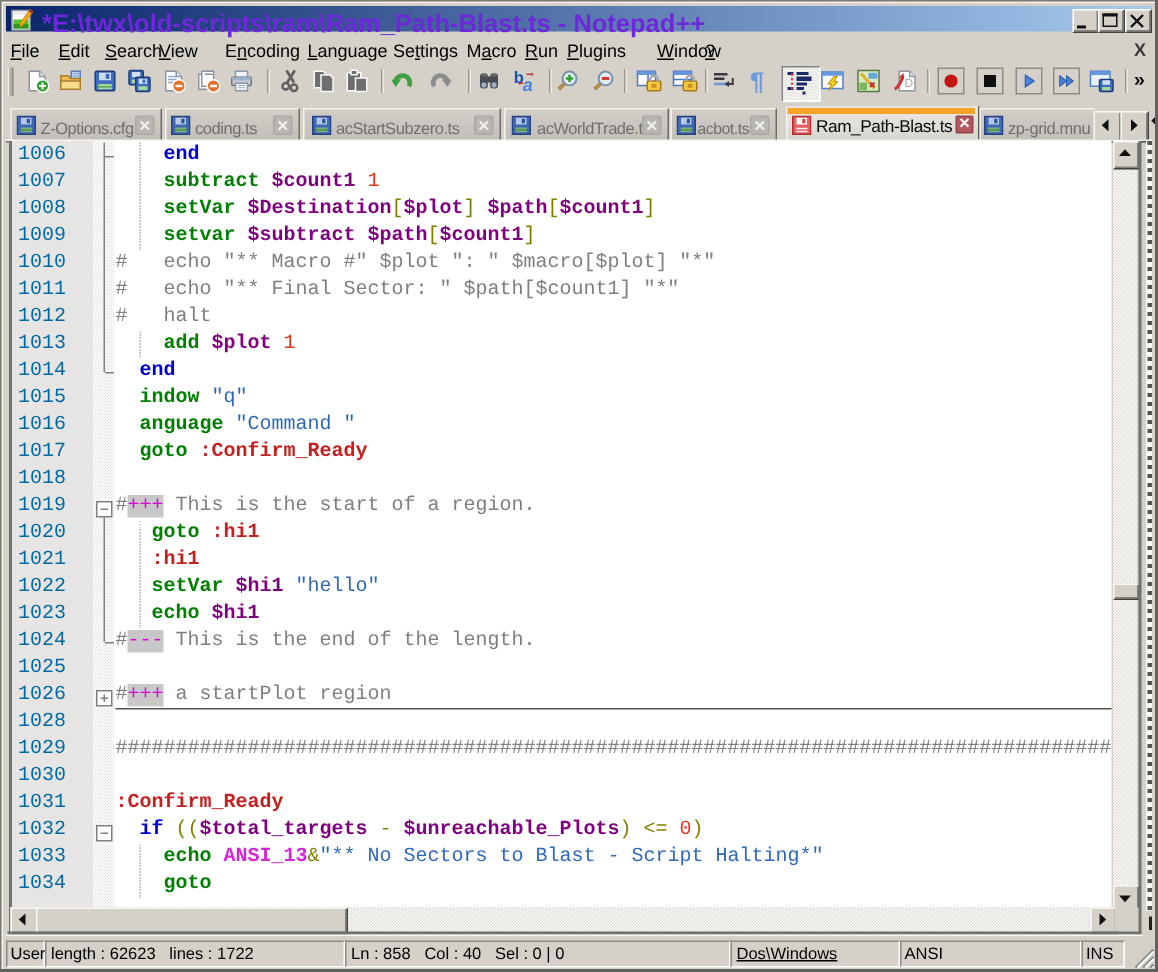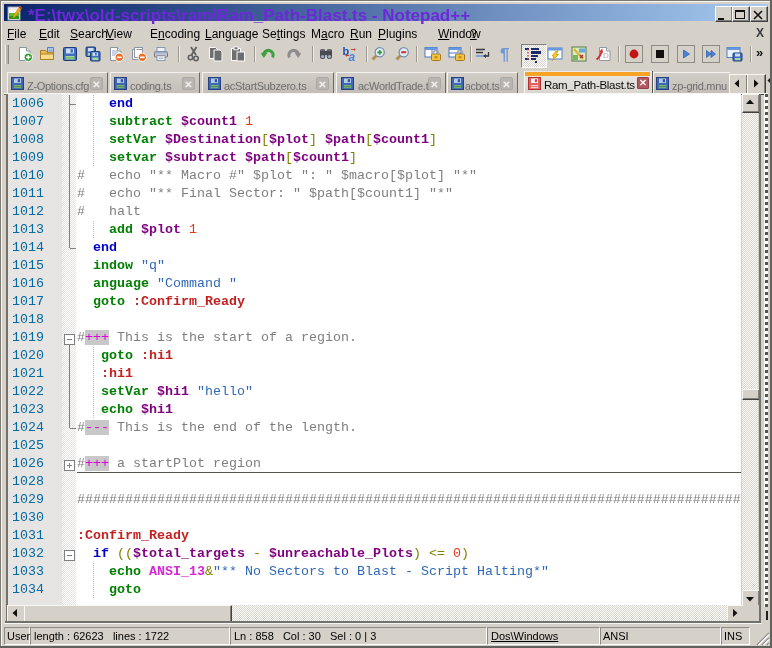--- a/index.html
+++ b/index.html
@@ -482,21 +482,21 @@
 <div class="abs" style="left:766px;top:611px;width:2px;height:9px;background:#202020;"></div>
 
 <div class="abs scell" style="left:4px;width:24px;"></div>
 <div class="abs scell" style="left:30px;width:198px;"></div>
 <div class="abs scell" style="left:230px;width:255px;"></div>
 <div class="abs scell" style="left:487px;width:111px;"></div>
 <div class="abs scell" style="left:600px;width:119px;"></div>
 <div class="abs scell" style="left:721px;width:27px;"></div>
 <div class="abs stext" style="left:7px;">User</div>
 <div class="abs stext" style="left:34px;">length : 62623   lines : 1722</div>
-<div class="abs stext" style="left:234px;">Ln : 858   Col : 30   Sel : 0 | 3</div>
+<div class="abs stext" style="left:234px;">Ln : 858   Col : 40   Sel : 0 | 0</div>
 <div class="abs stext" style="left:491px;text-decoration:underline;">Dos\Windows</div>
 <div class="abs stext" style="left:603px;">ANSI</div>
 <div class="abs stext" style="left:724px;">INS</div>
 <svg class="abs" style="left:754px;top:630px;" width="16" height="16">
 <path d="M15 3 L3 15 M15 8 L8 15 M15 13 L13 15" stroke="#8C8C84" stroke-width="1.5"></path>
 <path d="M15 4.5 L4.5 15 M15 9.5 L9.5 15 M15 14.5 L14.5 15" stroke="#FFFFFF" stroke-width="1.2"></path>
 </svg>
 <div class="abs" id="b-right"></div>
 <div class="abs" id="b-bottom"></div>
 </div>

